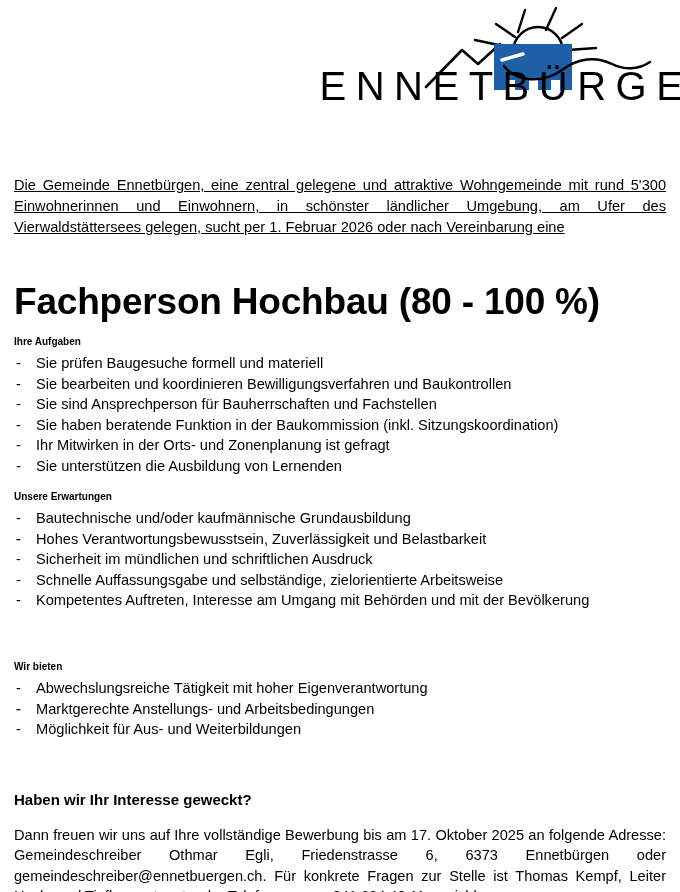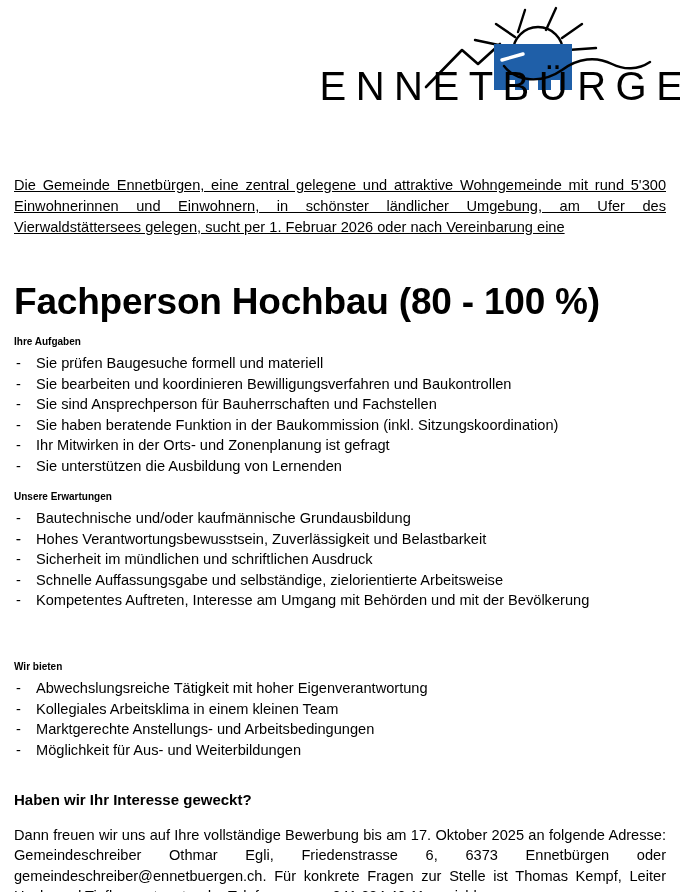--- a/index.html
+++ b/index.html
@@ -202,21 +202,21 @@
       <li><span class="dash">-</span><span>Sicherheit im mündlichen und schriftlichen Ausdruck</span></li>
       <li><span class="dash">-</span><span>Schnelle Auffassungsgabe und selbständige, zielorientierte Arbeitsweise</span></li>
       <li><span class="dash">-</span><span>Kompetentes Auftreten, Interesse am Umgang mit Behörden und mit der Bevölkerung</span></li>
     </ul>
   </div>
 
   <div class="section sec-bieten">
     <div class="section-heading">Wir bieten</div>
     <ul class="bullets">
       <li><span class="dash">-</span><span>Abwechslungsreiche Tätigkeit mit hoher Eigenverantwortung</span></li>
-      <li><span class="dash">-</span><span>Kollegiales Arbeitsklima in einem kleinen Team</span></li>
+      <li><span class="dash">-</span></li>
       <li><span class="dash">-</span><span>Marktgerechte Anstellungs- und Arbeitsbedingungen</span></li>
       <li><span class="dash">-</span><span>Möglichkeit für Aus- und Weiterbildungen</span></li>
     </ul>
   </div>
 
   <div class="closing">
     <div class="closing-heading">Haben wir Ihr Interesse geweckt?</div>
     <p class="closing-body">Dann freuen wir uns auf Ihre vollständige Bewerbung bis am 17. Oktober 2025 an folgende Adresse: Gemeindeschreiber Othmar Egli, Friedenstrasse 6, 6373 Ennetbürgen oder gemeindeschreiber@ennetbuergen.ch. Für konkrete Fragen zur Stelle ist Thomas Kempf, Leiter Hoch- und Tiefbauamt, unter der Telefonnummer 041 624 40 11 erreichbar.</p>
   </div>
 

